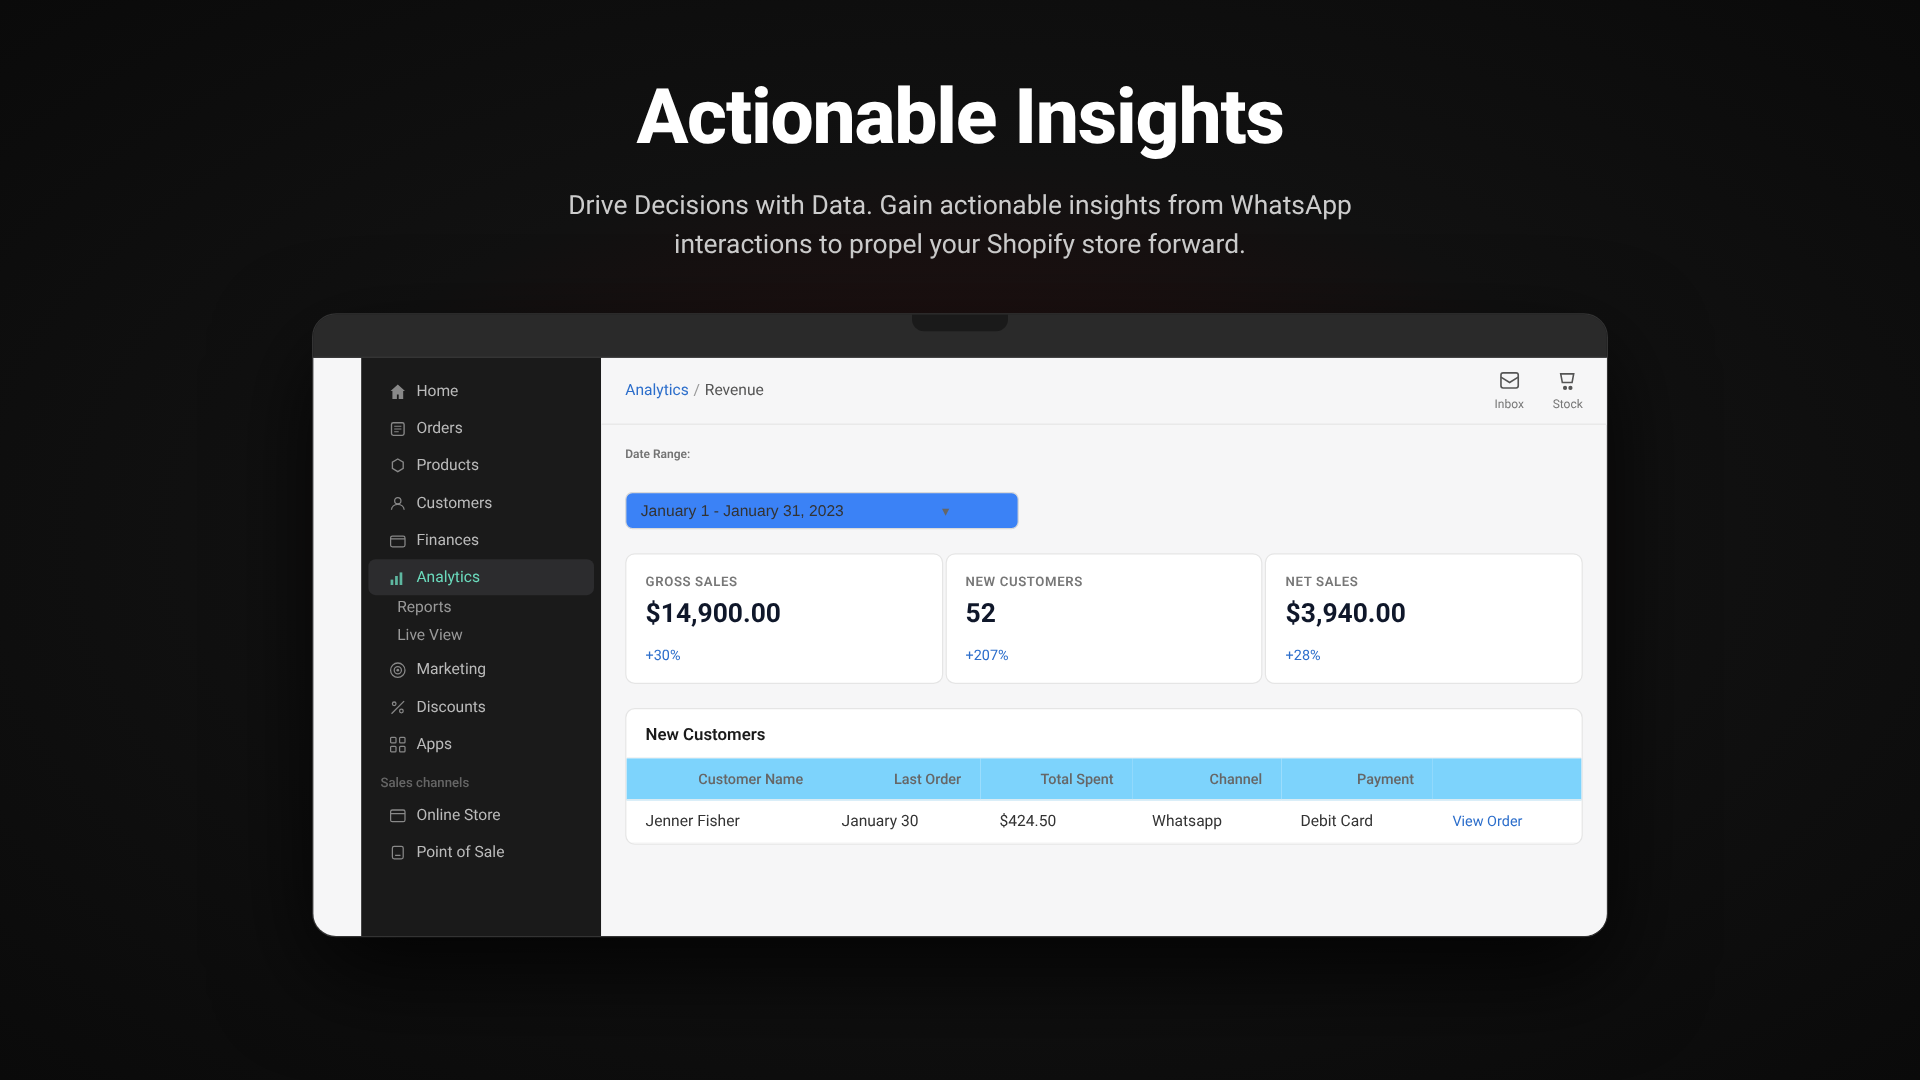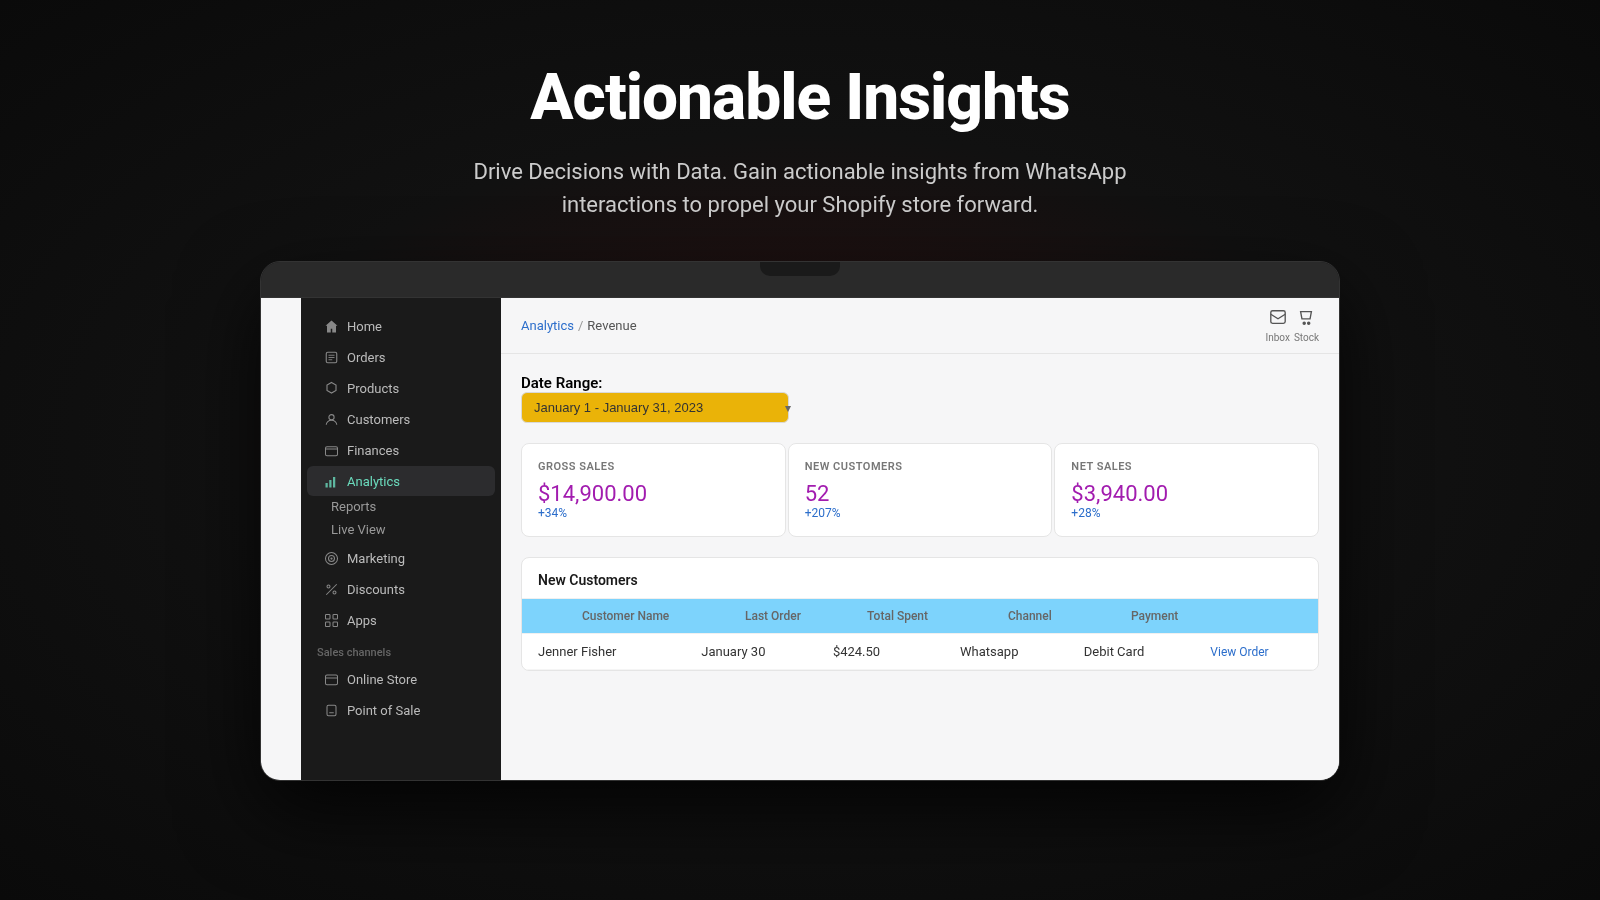--- a/index.html
+++ b/index.html
@@ -162,21 +162,21 @@
       cursor: pointer;
     }
 
     .breadcrumb-sep {
       color: #999;
     }
 
     .topbar-actions {
       display: flex;
       align-items: center;
-      gap: 4px;
+      gap: 24px;
     }
 
     .topbar-action {
       display: flex;
       flex-direction: column;
       align-items: center;
       font-size: 10px;
       color: #777;
       cursor: pointer;
       gap: 2px;
@@ -184,32 +184,32 @@
 
     .topbar-action-icon {
       font-size: 16px;
     }
 
     .content-area {
       padding: 20px;
     }
 
     .date-range-label {
-      font-size: 15px;
+      font-size: 10px;
       font-weight: 600;
-      color: #000000;
-      margin-bottom: 0;
+      color: #737373;
+      margin-bottom: 25px;
     }
 
     .date-range-select {
-      width: 268px;
+      width: 328px;
       padding: 7px 32px 7px 12px;
       border: 1px solid #d9d9d9;
       border-radius: 6px;
-      background: #eab308;
+      background: #3b82f6;
       font-size: 13px;
       color: #333;
       appearance: none;
       cursor: pointer;
       position: relative;
     }
 
     .date-select-wrapper {
       position: relative;
       width: 280px;
@@ -245,23 +245,23 @@
       font-size: 11px;
       font-weight: 600;
       color: #777;
       text-transform: uppercase;
       letter-spacing: 0.5px;
       margin-bottom: 8px;
     }
 
     .metric-value {
       font-size: 22px;
-      font-weight: 400;
-      color: #a21caf;
-      margin-bottom: 0;
+      font-weight: 700;
+      color: #0f172a;
+      margin-bottom: 15px;
     }
 
     .metric-change {
       font-size: 12px;
     }
 
     .metric-change.positive {
       color: #2c6ecb;
     }
 
@@ -499,21 +499,21 @@
         <div class="date-select-wrapper">
           <select class="date-range-select"><option>January 1 - January 31, 2023</option></select>
           <span class="date-select-chevron">▾</span>
         </div>
 
         <div class="metrics-row">
 
           <div class="metric-card">
             <div class="metric-label">GROSS SALES</div>
             <div class="metric-value">$14,900.00</div>
-            <div class="metric-change positive">+34%</div>
+            <div class="metric-change positive">+30%</div>
           </div>
 
 
           <div class="metric-card">
             <div class="metric-label">NEW CUSTOMERS</div>
             <div class="metric-value">52</div>
             <div class="metric-change positive">+207%</div>
           </div>
 
           <div class="metric-card">

